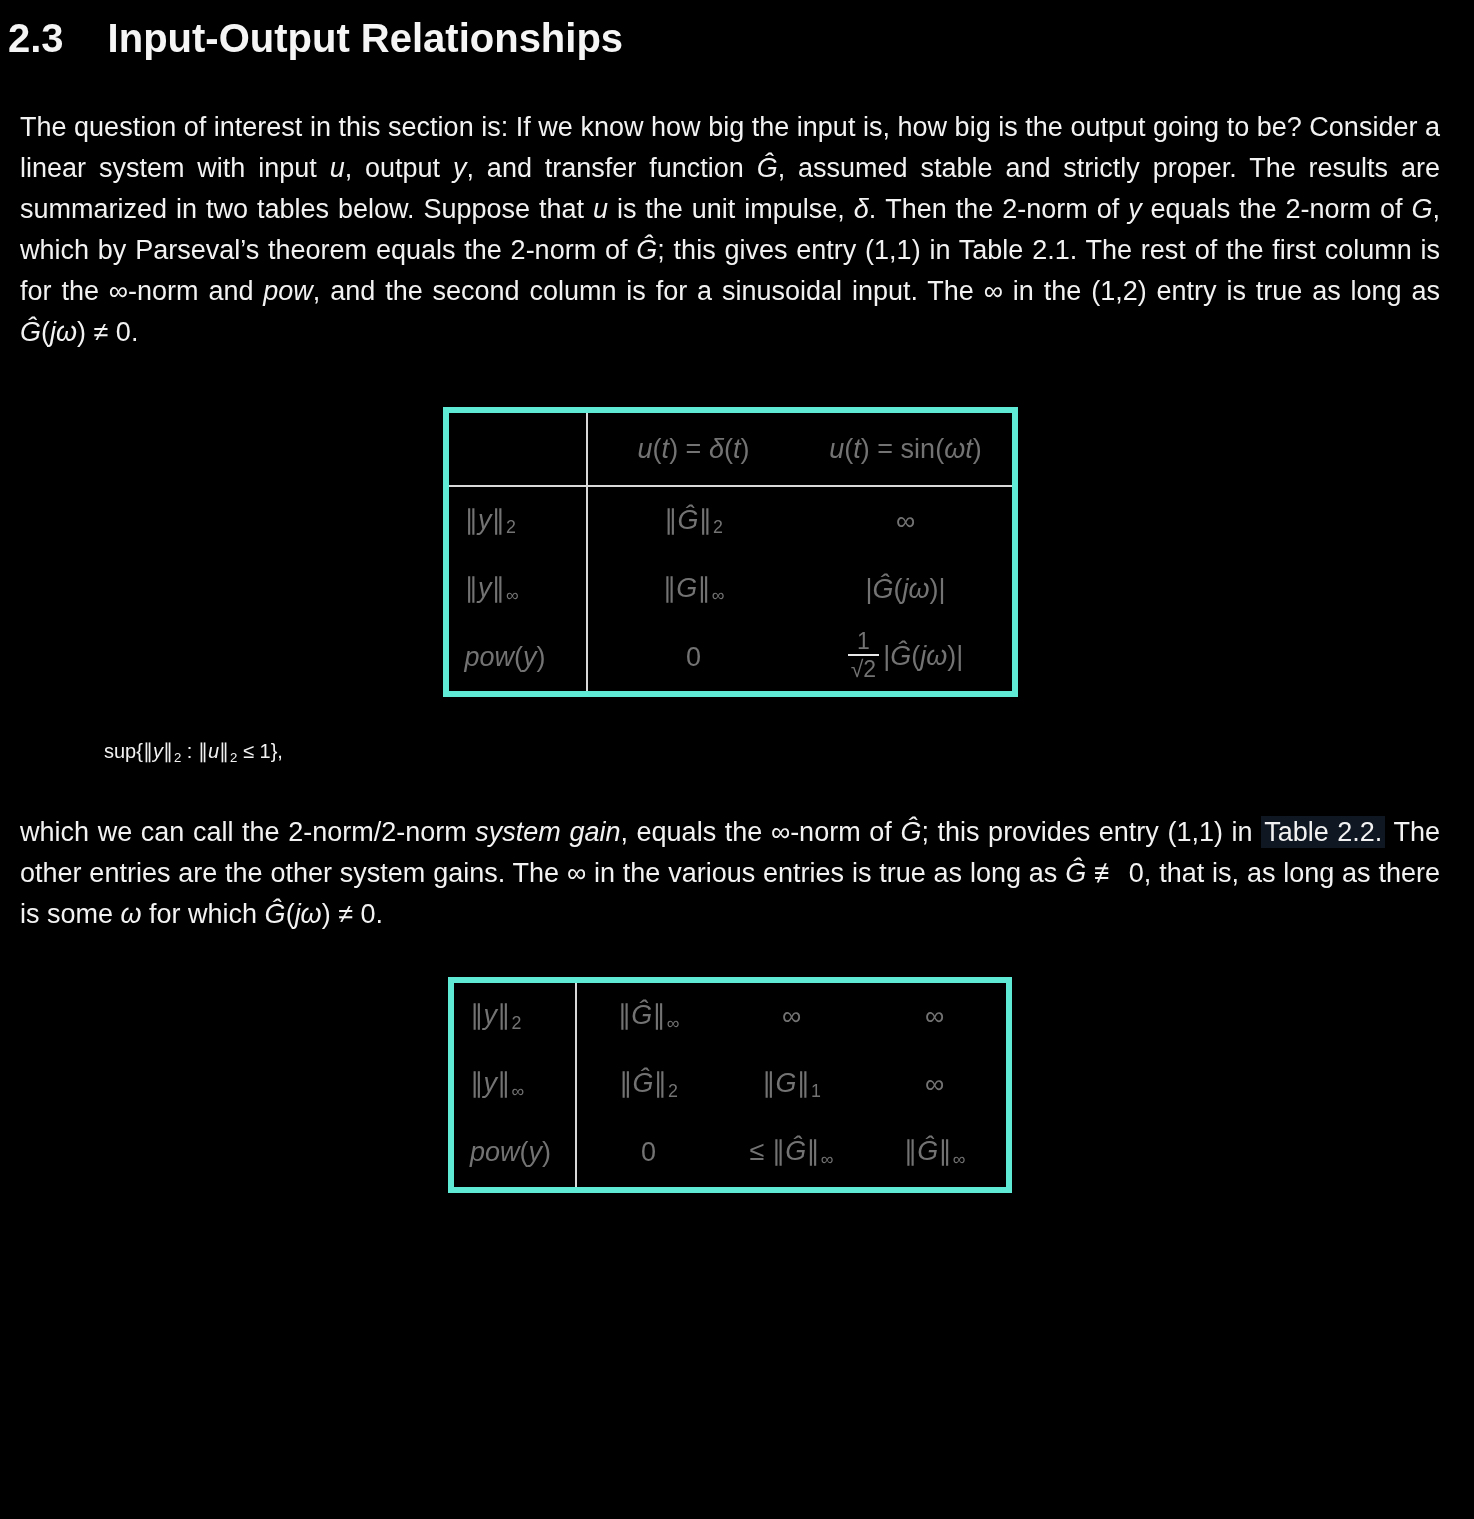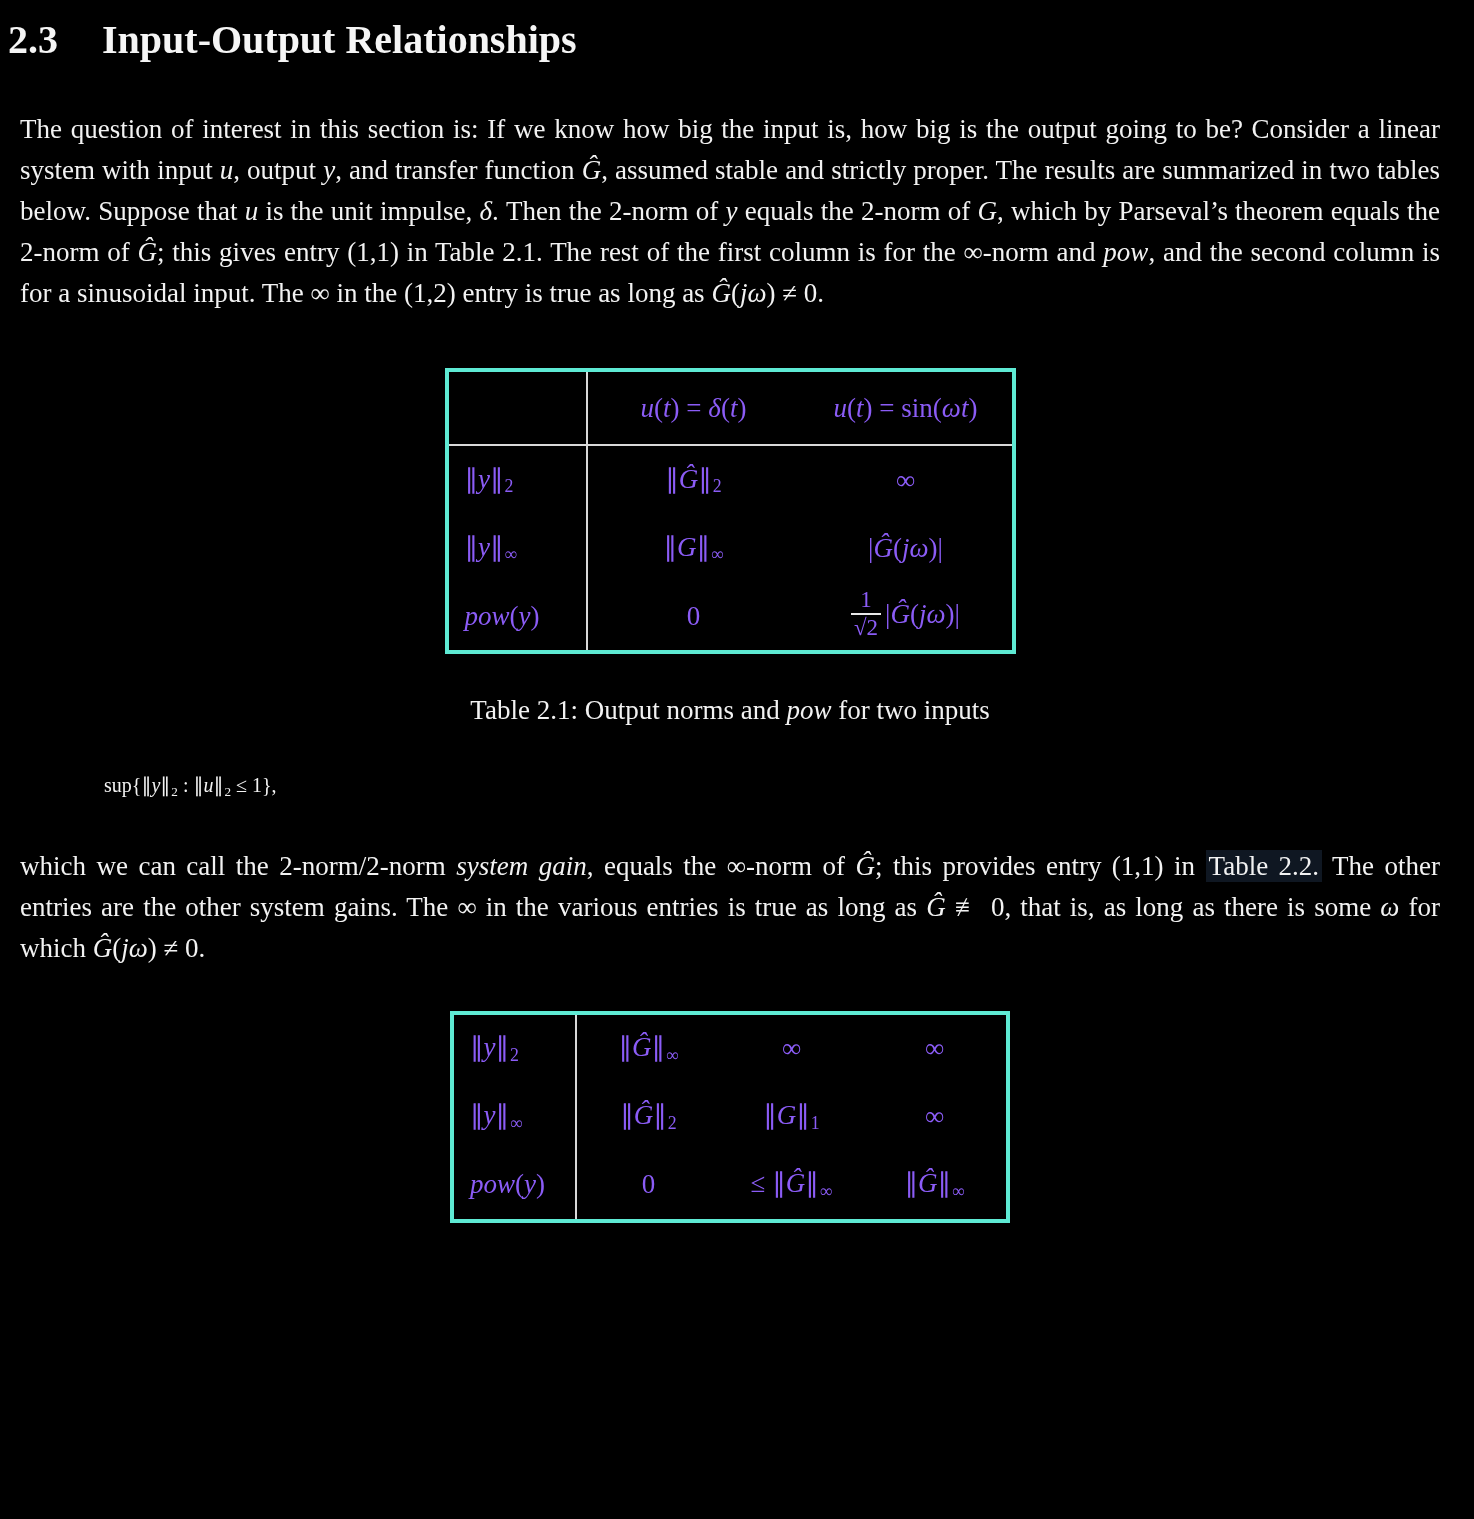--- a/index.html
+++ b/index.html
@@ -1,38 +1,38 @@
 <!DOCTYPE html>
 <html><head>
 <meta charset="utf-8">
 <style>
   html, body { margin:0; padding:0; background:#000; }
   .page {
     width:1474px; min-height:1519px; box-sizing:border-box;
     padding:16px 22px 20px 8px;
     background:#000; color:#f2f2f2;
-    font-family:Liberation Serif, serif;
+    font-family:Liberation Sans, sans-serif;
   }
   h1.section {
     font-size:40px; font-weight:bold; margin:0 0 46px 0; color:#f5f5f5;
   }
   h1.section .num { margin-right:44px; }
   p.body {
     font-size:27px; line-height:41px; text-align:justify; margin:12px;
   }
   p.indented { text-indent:56px; }
   .eq {
     font-size:20px; line-height:41px; margin:34px 0 34px 96px; text-align:left;
   }
   .tablewrap { display:flex; justify-content:center; }
   .tw1 { margin-top:54px; }
   .tw2 { margin-top:42px; }
   table.mtable {
-    border-collapse:collapse; border:4px solid #5eead4;
-    font-size:27px; color:#8b5cf6;
+    border-collapse:collapse; border:6px solid #5eead4;
+    font-size:27px; color:#737373;
   }
   table.mtable td {
     text-align:center; vertical-align:middle;
     height:64px; padding:2px 14px; white-space:nowrap;
   }
   table.mtable tr.hrow td { height:68px; border-bottom:2px solid #d9d9d9; }
   table.mtable td.stub {
     text-align:left; padding-left:16px; border-right:2px solid #d9d9d9;margin-left:30px;
   }
   table.t1 td.stub { width:107px; }
@@ -87,21 +87,20 @@
           <td class="c"><span class="seg">0</span></td>
           <td class="c"><span class="frac">
                 <span class="fnum">1</span>
                 <span class="fden">√2</span>
               </span><span class="seg">|</span><span class="seg i">Ĝ</span><span class="seg">(</span><span class="seg i">jω</span><span class="seg">)|</span></td>
         </tr>
       </tbody>
     </table>
   </div>
 
-  <div class="caption"><span class="seg">Table 2.1: Output norms and </span><span class="seg i">pow</span><span class="seg"> for two inputs</span></div>
 
 
   <div class="eq"><span class="seg">sup{∥</span><span class="seg i">y</span><span class="seg">∥</span><span class="seg sub">2</span><span class="seg"> : ∥</span><span class="seg i">u</span><span class="seg">∥</span><span class="seg sub">2</span><span class="seg"> ≤ 1},</span></div>
 
   <p class="body"><span class="seg">which we can call the 2-norm/2-norm </span><span class="seg i">system gain</span><span class="seg">, equals the ∞-norm of </span><span class="seg i">Ĝ</span><span class="seg">; this provides entry (1,1) in </span><span class="seg hl">Table 2.2.</span><span class="seg"> The other entries are the other system gains. The ∞ in the various entries is true as long as </span><span class="seg i">Ĝ</span><span class="seg"> ≢ 0, that is, as long as there is some </span><span class="seg i">ω</span><span class="seg"> for which </span><span class="seg i">Ĝ</span><span class="seg">(</span><span class="seg i">jω</span><span class="seg">) ≠ 0.</span></p>
 
   <div class="tablewrap tw2">
     <table class="mtable t2">
       <tbody>
         <tr>

